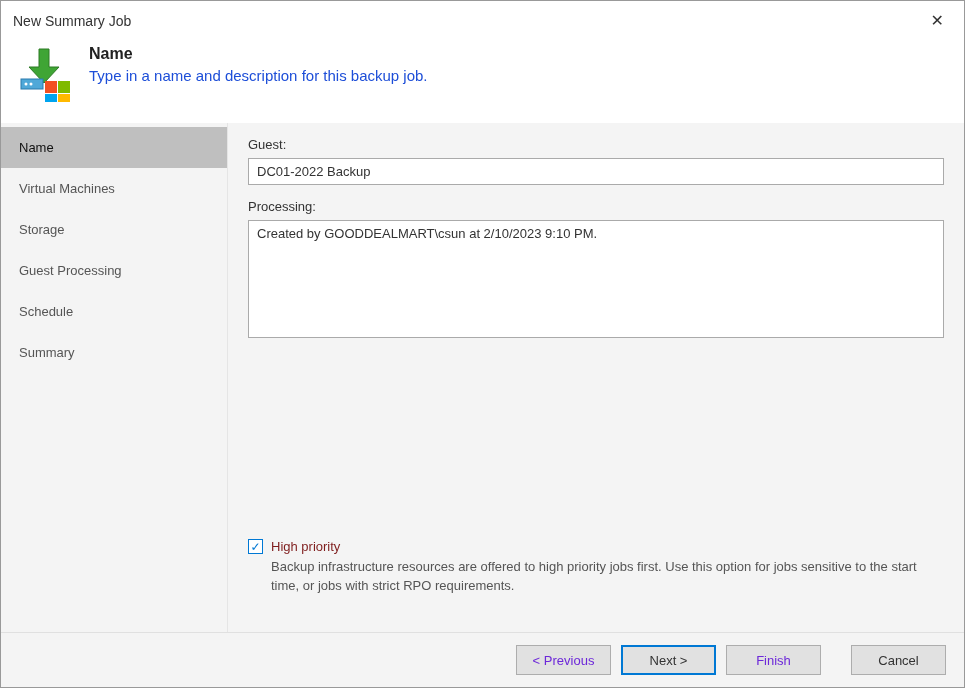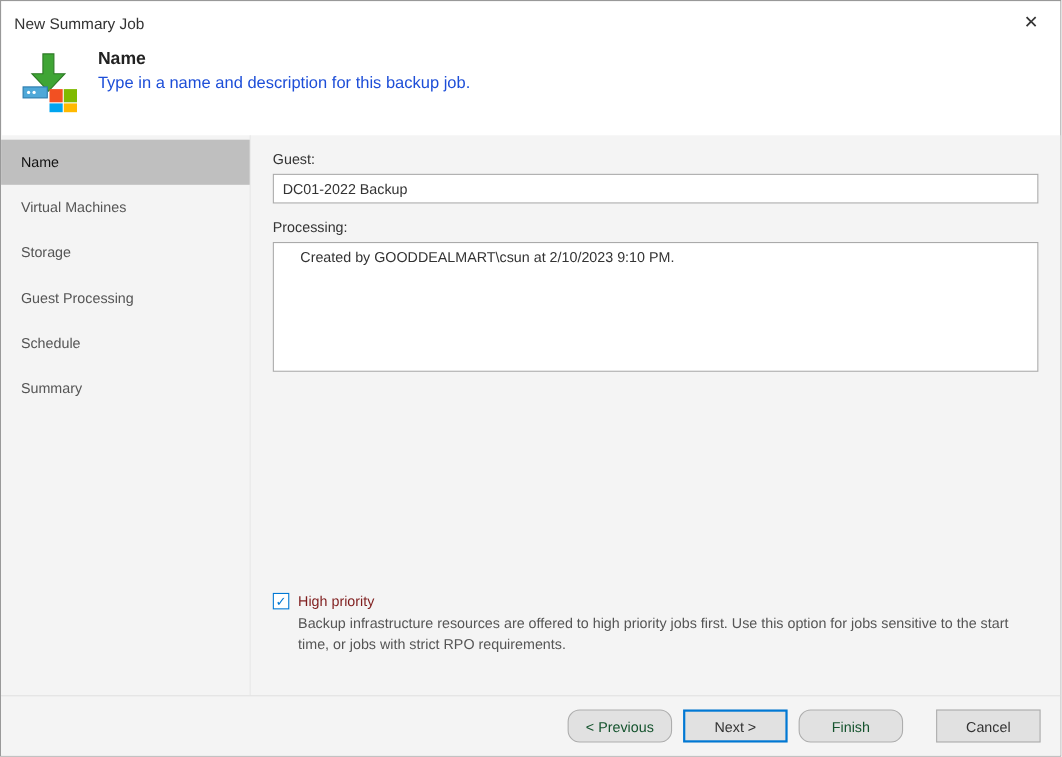--- a/index.html
+++ b/index.html
@@ -100,21 +100,21 @@
       font-size: 13px;
       font-family: inherit;
       color: #333;
       margin-bottom: 14px;
     }
     .textarea {
       width: 100%;
       height: 118px;
       border: 1px solid #aaa;
       background: #fff;
-      padding: 5px 24px;
+      padding: 5px 8px;
       font-size: 13px;
       font-family: inherit;
       color: #333;
       resize: none;
     }
     .spacer { flex: 1; }
     .checkbox-row {
       display: flex;
       align-items: center;
       gap: 8px;
@@ -158,23 +158,22 @@
       min-width: 95px;
       height: 30px;
       border: 1px solid #adadad;
       background: #e1e1e1;
       font-size: 13px;
       font-family: inherit;
       cursor: pointer;
       color: #333;
     }
     .btn:disabled {
-      color: #14532d;
+      color: #6d28d9;
       cursor: default;
-      border-radius: 11px;
     }
     .btn.primary {
       border: 2px solid #0078d4;
       background: #e1e1e1;
     }
     .footer-gap { width: 10px; }
   </style>
 </head>
 <body>
 

